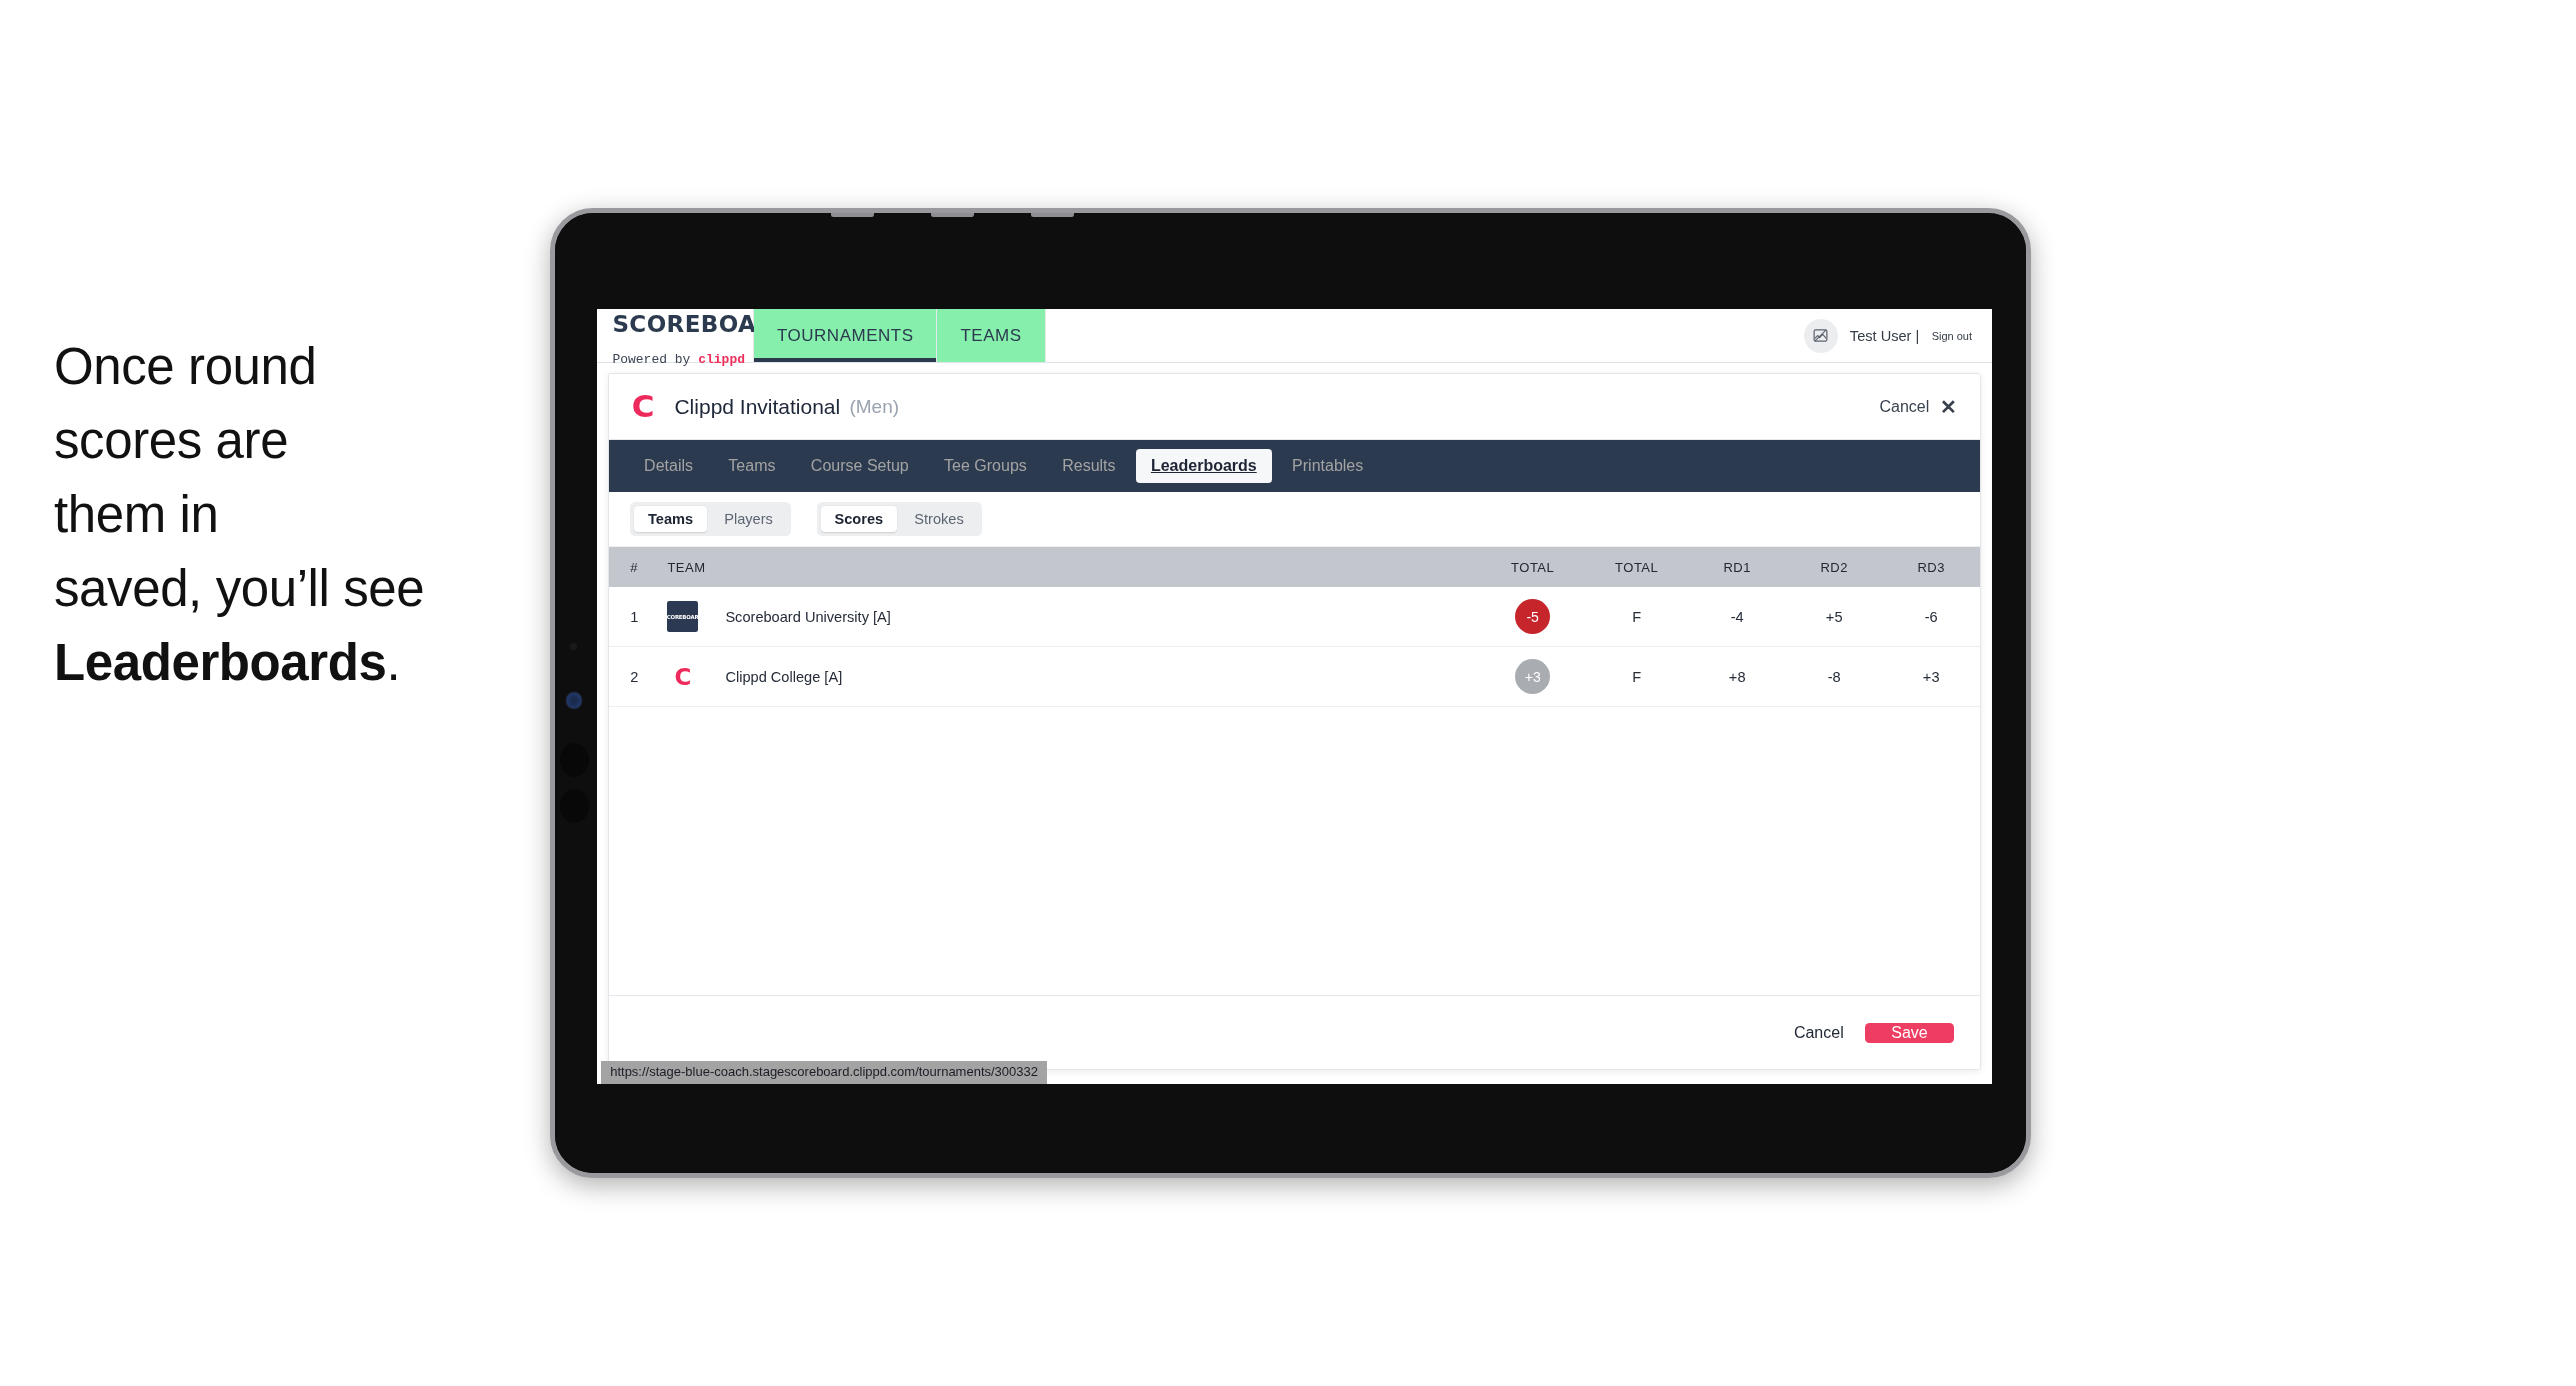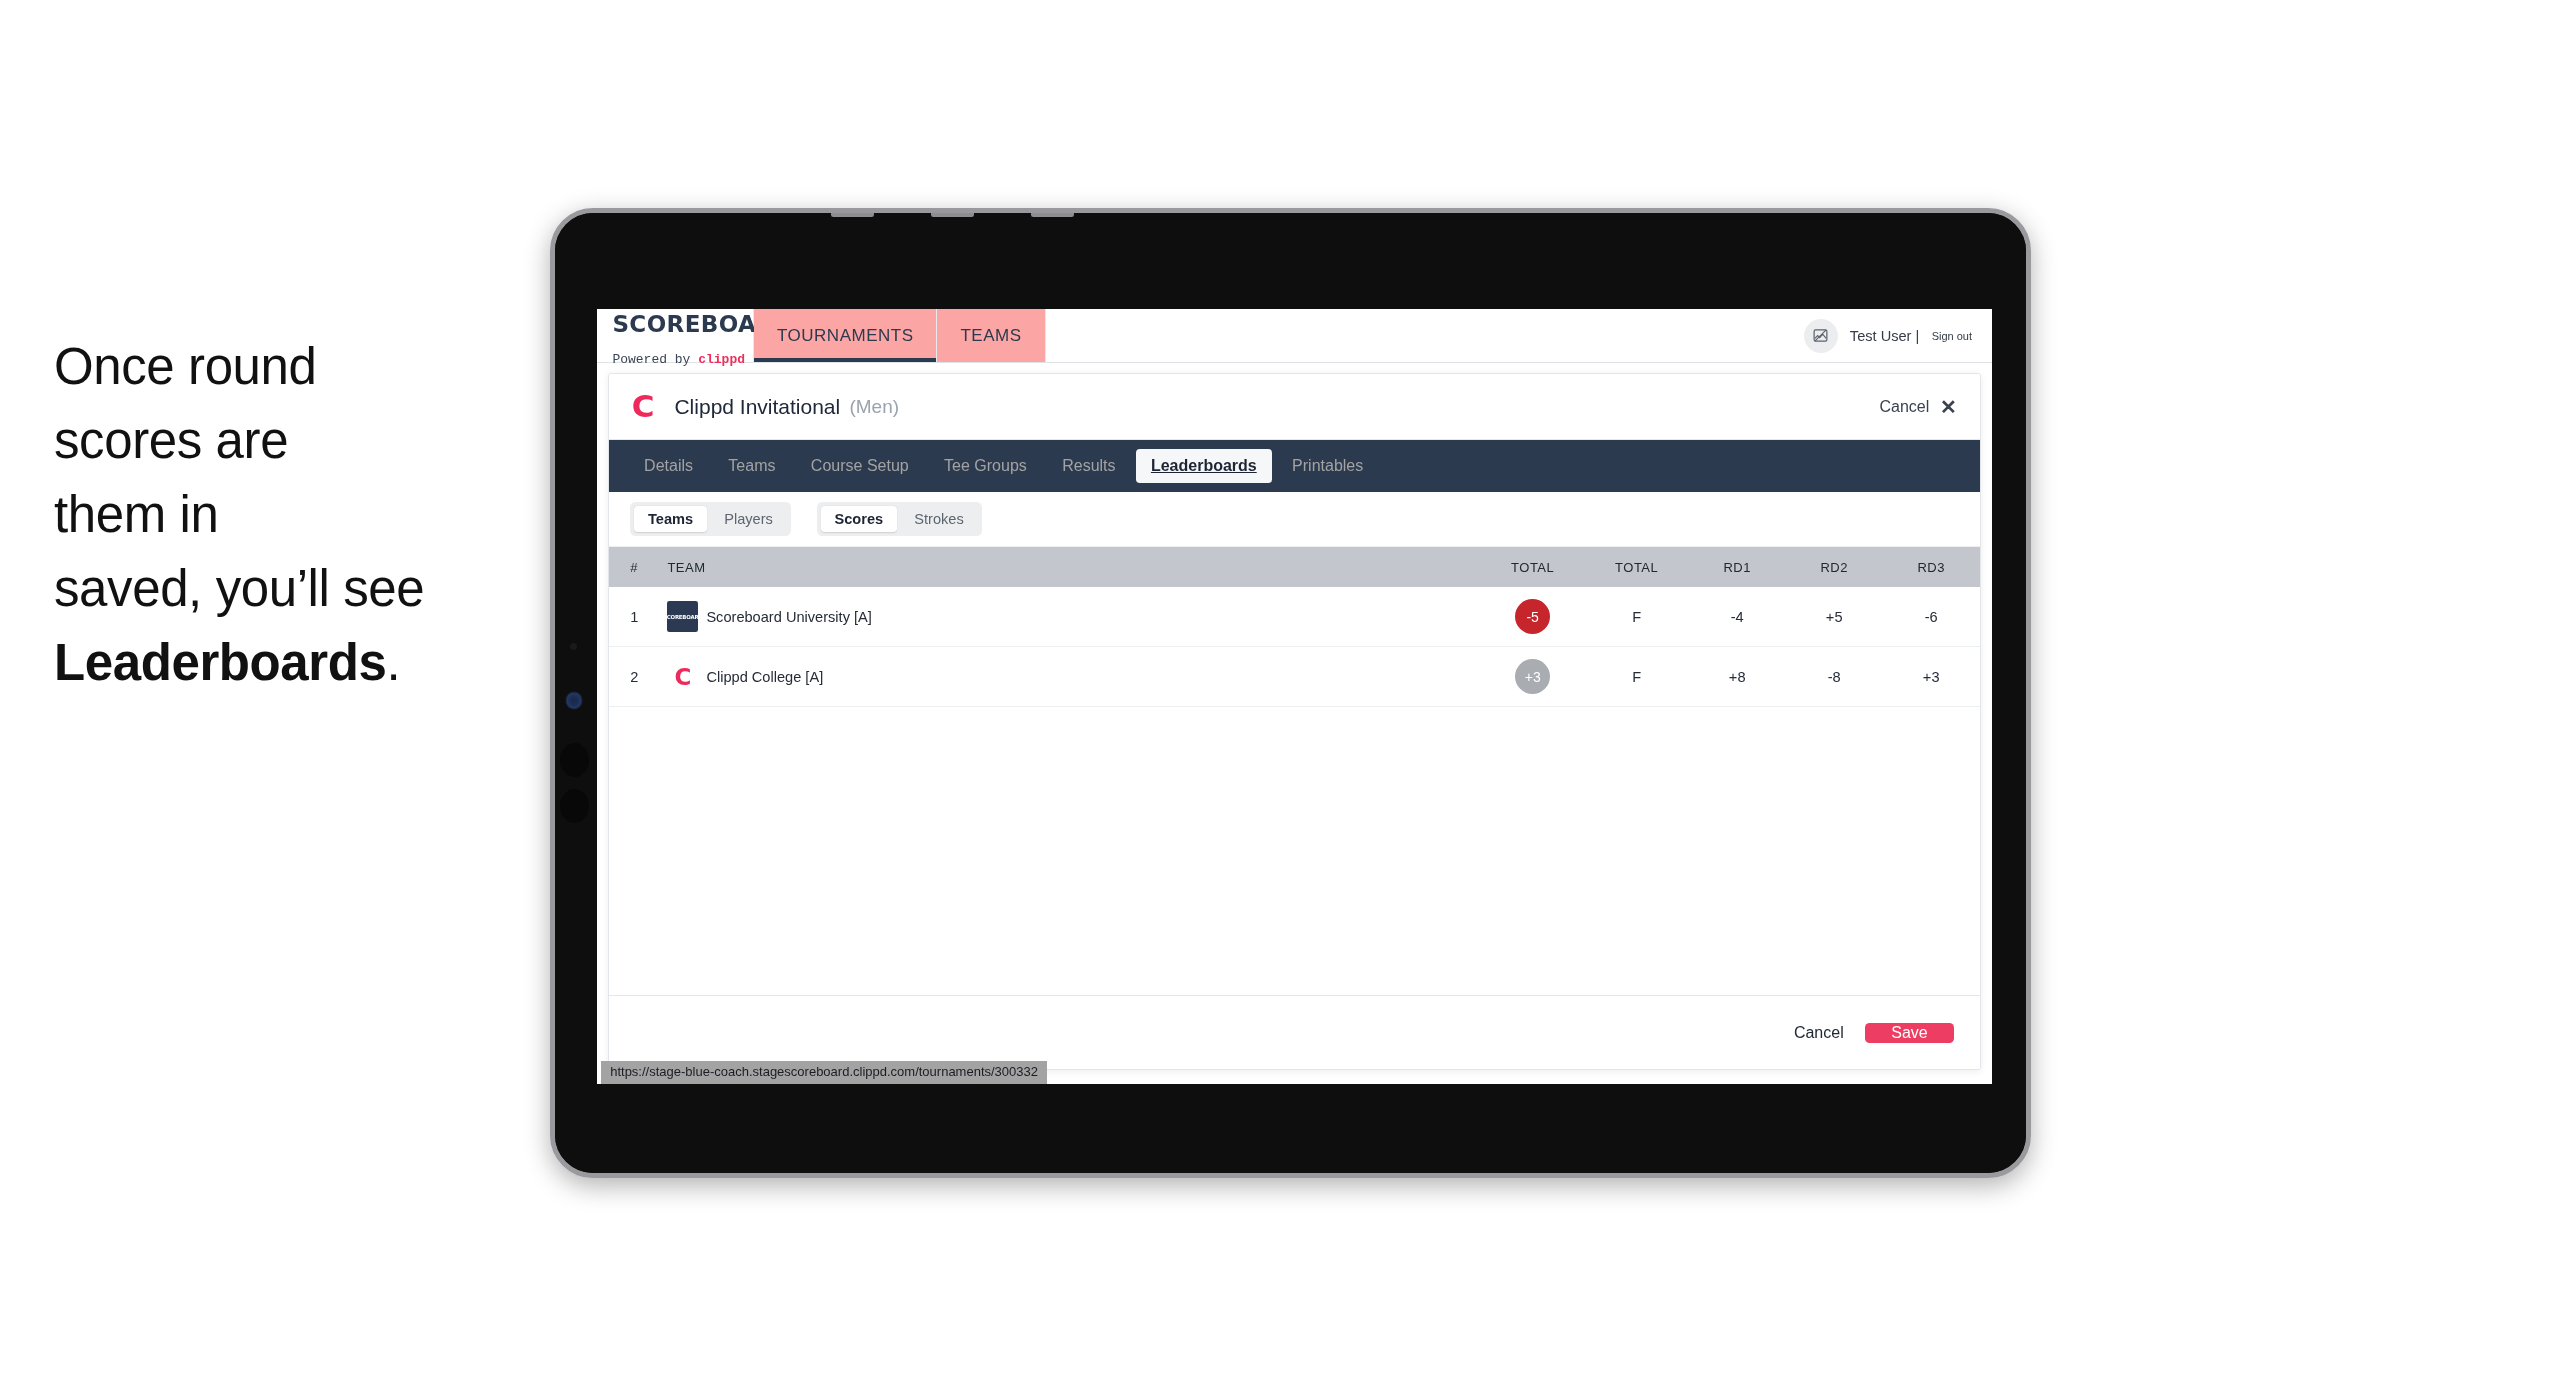--- a/index.html
+++ b/index.html
@@ -53,21 +53,21 @@
     border-bottom:0.8px solid #dfe2e6; display:flex; align-items:stretch;
   }
   #brand { width:157px; padding:7.7px 0 0 15.4px; display:flex; flex-direction:column; justify-content:center;
            border-right:0.8px solid #e6e8eb; }
   #brand-word { font-size:23px; font-weight:bold; letter-spacing:0.4px; color:#2b3a4e;
                 font-family:"DejaVu Sans", sans-serif; }
   #brand-sub { font-size:13px; color:#3a4454; margin-top:15px;font-family:Liberation Mono, monospace; }
   #brand-sub .pink { color:#ed2f5b; font-weight:bold; }
   .topnav-tab {
     display:flex; align-items:center; padding:0 23px; font-size:17px; letter-spacing:0.5px;
-    color:#2b3a4e; border-right:0.8px solid #e6e8eb; background:#fca5a5; position:relative;
+    color:#2b3a4e; border-right:0.8px solid #e6e8eb; background:#86efac; position:relative;
   }
   .topnav-tab.active::after {
     content:""; position:absolute; left:0; right:0; bottom:0; height:3.8px; background:#2b3a4e;
   }
   #appbar-spacer { flex:1; }
   #user-zone { display:flex; align-items:center; gap:12.3px; padding:0 20px; }
   #avatar { width:34px; height:34px; border-radius:50%; background:#ebedef;
             display:flex; align-items:center; justify-content:center; }
   #avatar svg { width:17px; height:17px; }
   #username { font-size:14.6px; color:#343c47; }
@@ -112,21 +112,21 @@
     font-size:13px; color:#222831; letter-spacing:0.5px;
   }
   .c-rank { width:51px; text-align:center; flex:none; }
   .c-team { flex:1; padding-left:7.7px; }
   .c-total{ width:104px; text-align:center; flex:none; }
   .c-thru { width:104px; text-align:center; flex:none; }
   .c-rd   { width:97px; text-align:center; flex:none; }
 
   .trow { display:flex; align-items:center; height:60px; background:#fff;
           border-bottom:0.8px solid #eceef0; font-size:14.6px; color:#252c38; }
-  .team-cell { display:flex; align-items:center; gap:8px; padding-left:7.7px; flex:1; }
+  .team-cell { display:flex; align-items:center; gap:27px; padding-left:7.7px; flex:1; }
   .team-logo { width:31px; height:31px; flex:none; border-radius:2.3px; display:flex;
                align-items:center; justify-content:center; overflow:hidden; }
   .team-logo.sb { background:#2b3a52; }
   .team-logo.sb .mini { font-size:5.4px; color:#fff; font-weight:bold;
                         font-family:"DejaVu Sans", sans-serif; letter-spacing:-0.2px; }
   .team-logo.clippd { background:#fff; color:#ee2a5c; font-size:23px; font-weight:bold;
                       font-family:"DejaVu Sans", sans-serif; }
   .badge { width:35px; height:35px; border-radius:50%; display:inline-flex;
            align-items:center; justify-content:center; color:#fff; font-size:14px; }
   #tbody-fill { flex:1; background:#ffffff; }

